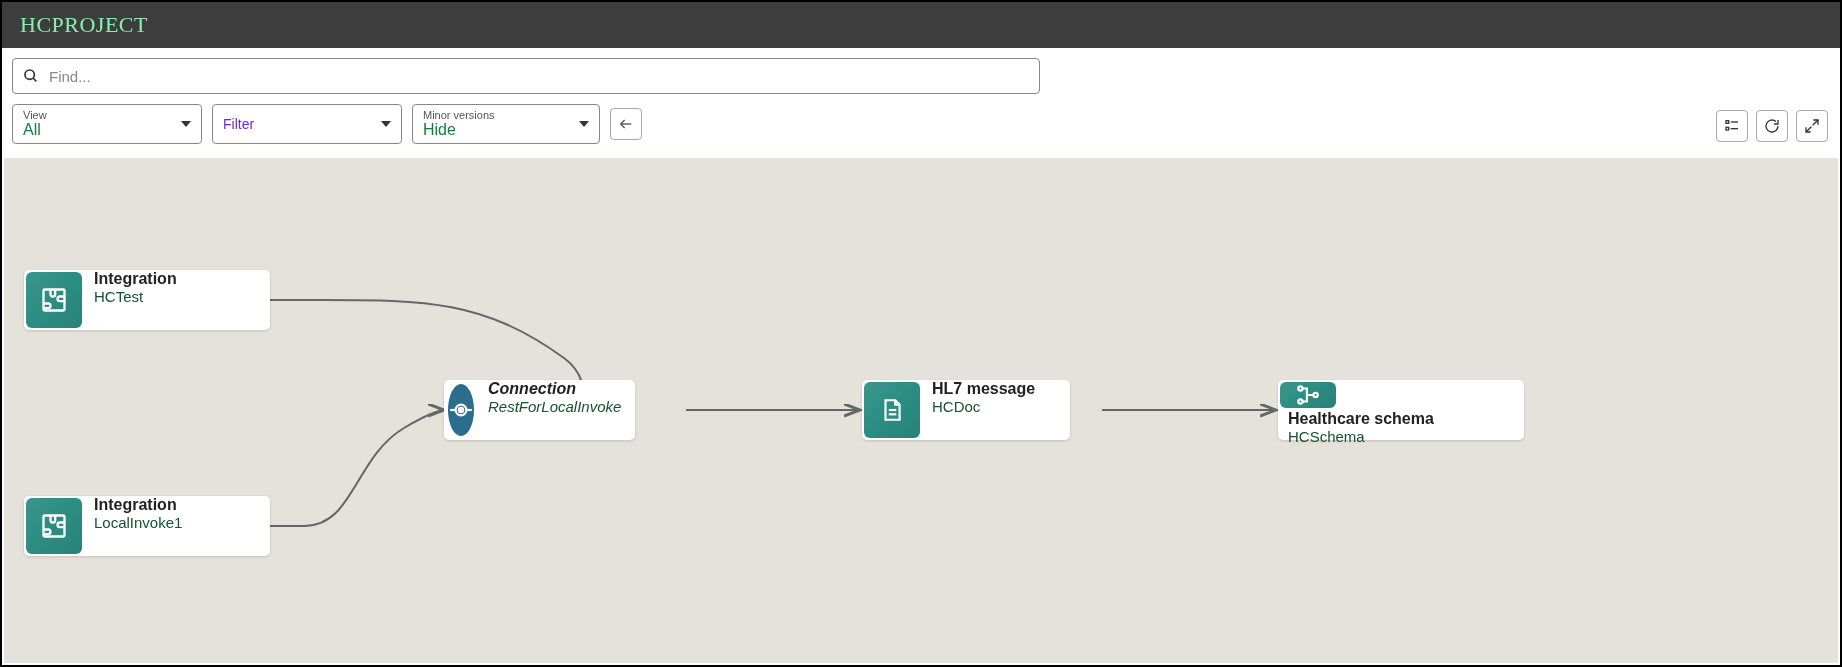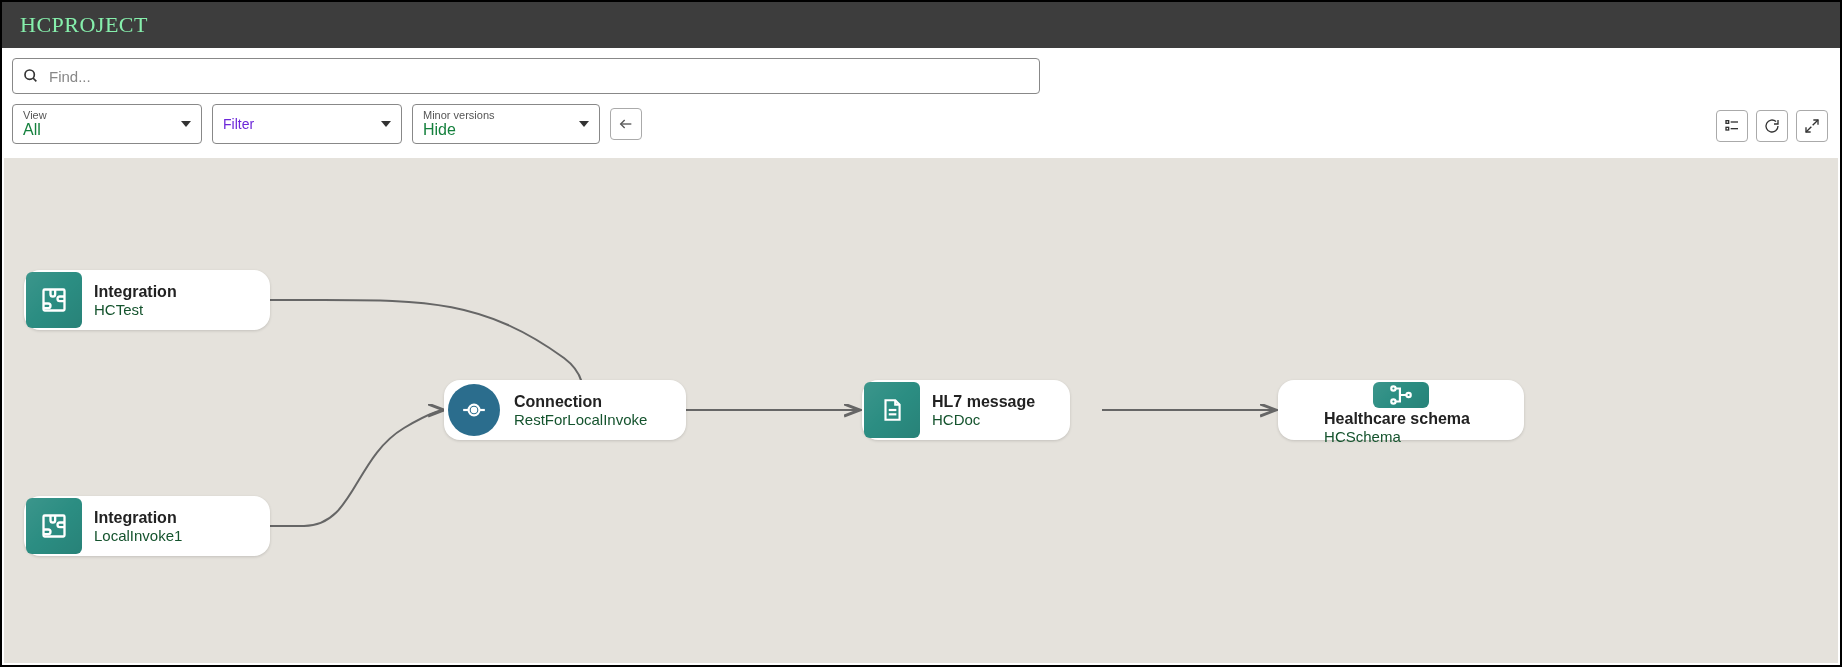--- a/index.html
+++ b/index.html
@@ -99,23 +99,23 @@
     position: absolute;
     top: 156px;
     left: 2px;
     right: 2px;
     bottom: 2px;
     background: #e5e2dc;
   }
   .node {
     position: absolute;
     display: flex;
-    align-items: center;
-    background: #fff;
-    border-radius: 16px;
+    align-items: flex-start;
+    background: #fff;
+    border-radius: 5px;
     box-shadow: 0 1px 3px rgba(0,0,0,0.15);
     height: 60px;
     cursor: pointer;
   }
   .node .icon-sq {
     width: 56px;
     height: 56px;
     border-radius: 6px;
     margin: 2px;
     display: flex;
@@ -249,21 +249,21 @@
           <rect x="3" y="3" width="18" height="18" rx="1"></rect>
           <path d="M9 3v4a2 2 0 0 0 4 0V3 M3 15h4a2 2 0 0 1 0 4H3 M21 9h-4a2 2 0 0 0 0 4h4"></path>
         </svg>
     </div>
     <div class="txt">
       <div class="title">Integration</div>
       <div class="sub">LocalInvoke1</div>
     </div>
   </div>
 
-  <div class="node" style="left:440px; top:222px; width:242px;">
+  <div class="node" style="left:440px; top:222px; width:191px;font-style:italic;">
     <div class="icon-circ blue-bg">
       <svg width="26" height="26" viewBox="0 0 24 24" fill="none" stroke="#fff" stroke-width="2">
           <circle cx="12" cy="12" r="5"></circle>
           <circle cx="12" cy="12" r="2" fill="#fff"></circle>
           <line x1="2" y1="12" x2="7" y2="12"></line>
           <line x1="17" y1="12" x2="22" y2="12"></line>
         </svg>
     </div>
     <div class="txt">
       <div class="title">Connection</div>

